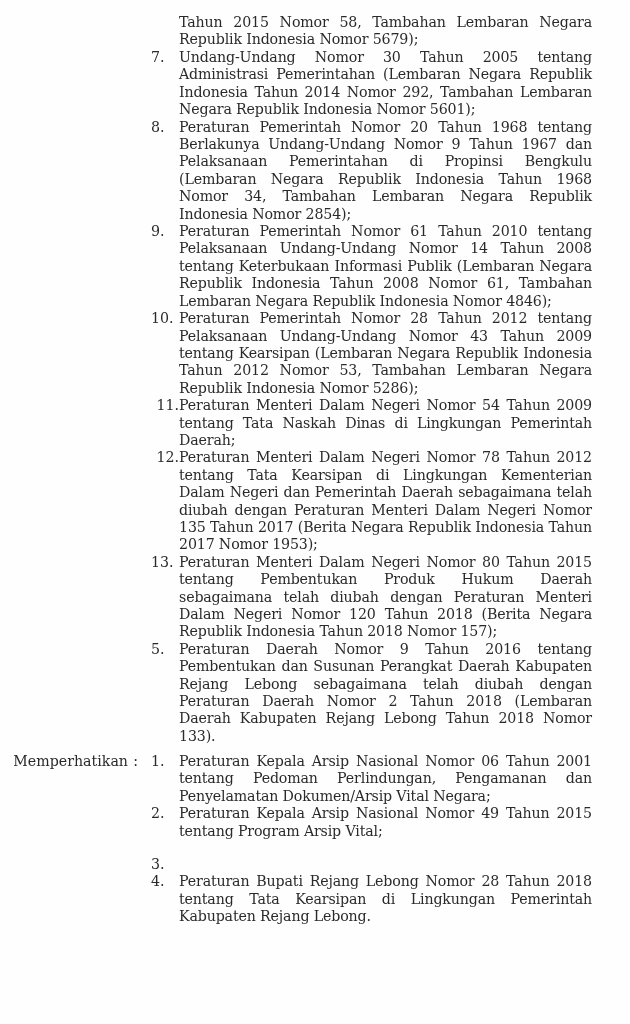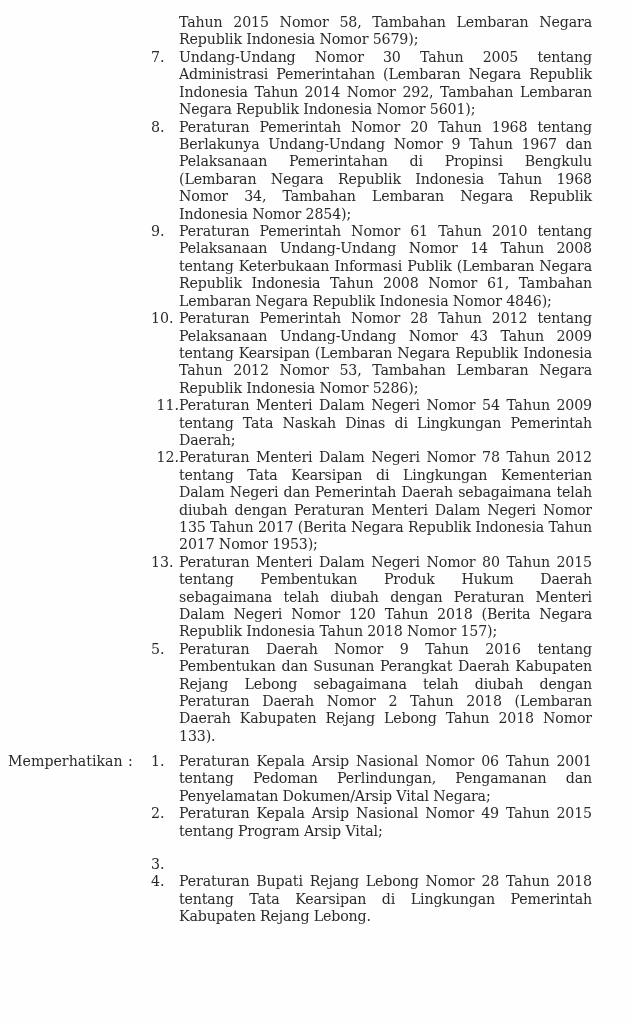--- a/index.html
+++ b/index.html
@@ -50,20 +50,21 @@
     letter-spacing: -0.15px;
     hyphens: none;
   }
   .label-row {
     position: absolute;
     left: 8px;
     top: 0;
     font-size: 14.2px;
     line-height: 17.4px;
     display: flex;
+    text-align: right;
   }
   .label-text { width: 120px; }
   .label-colon { width: 10px; }
   .gap { height: 16px; }
 </style>
 </head>
 <body>
 
 <div class="page">
 

